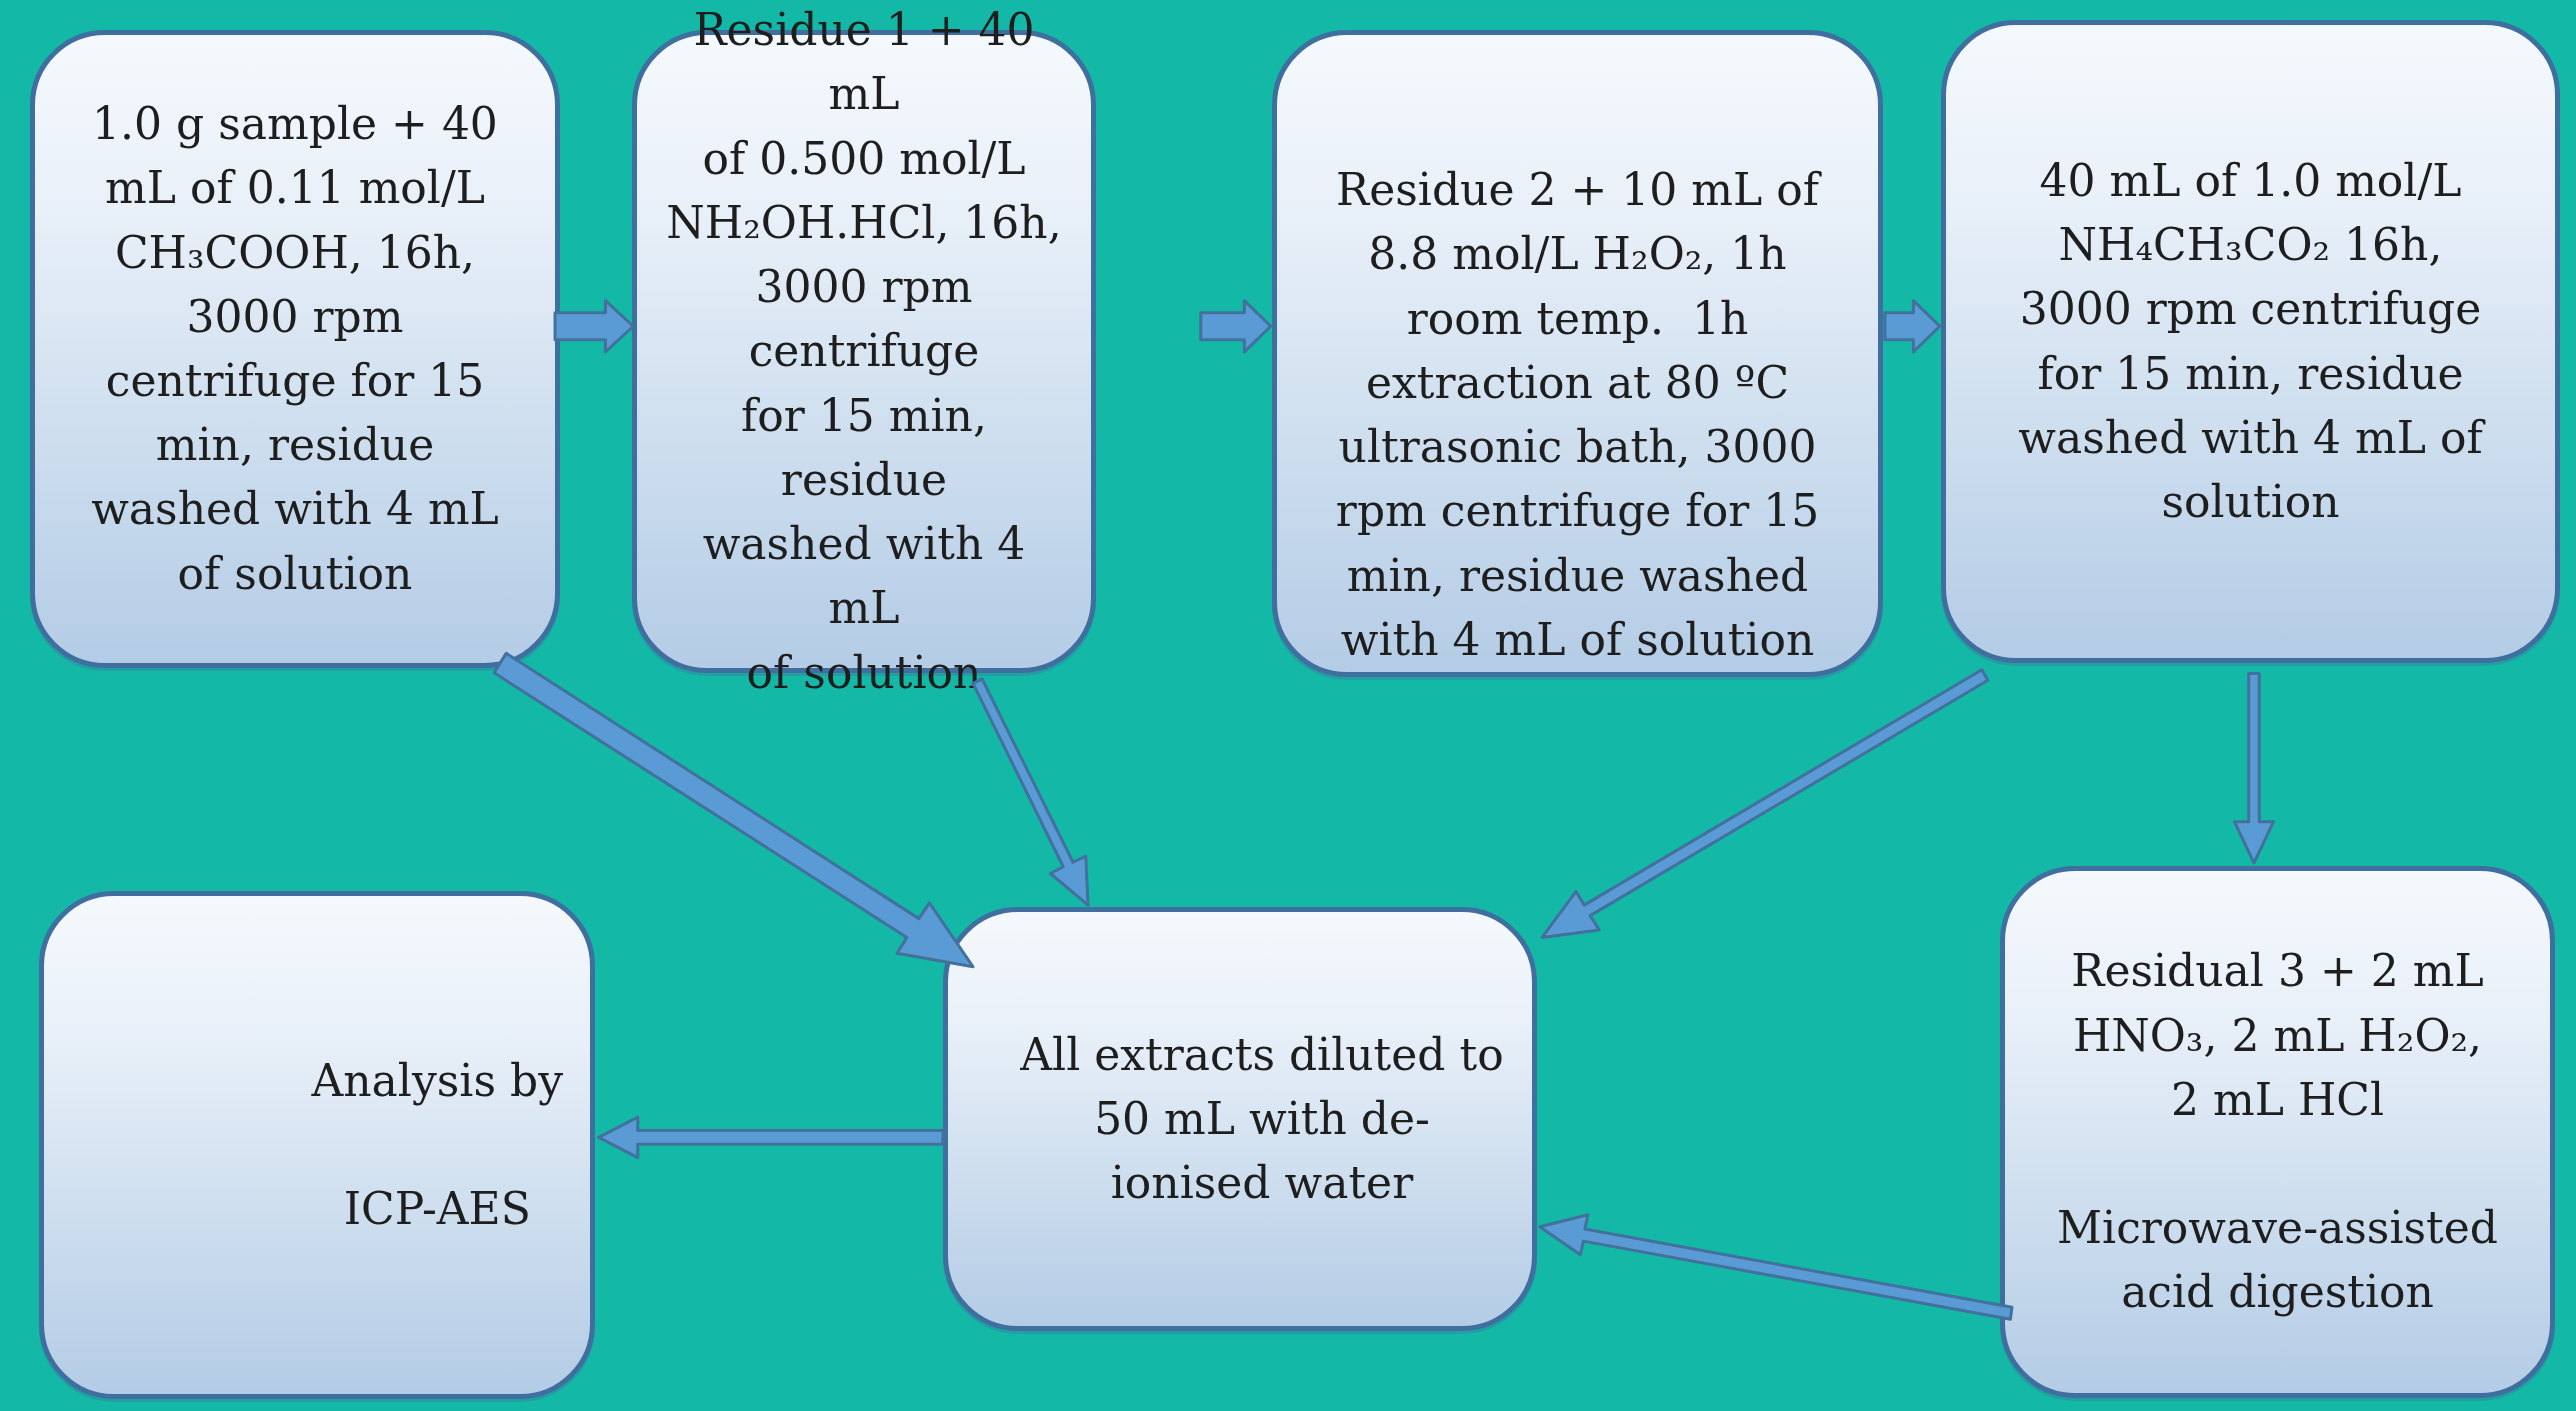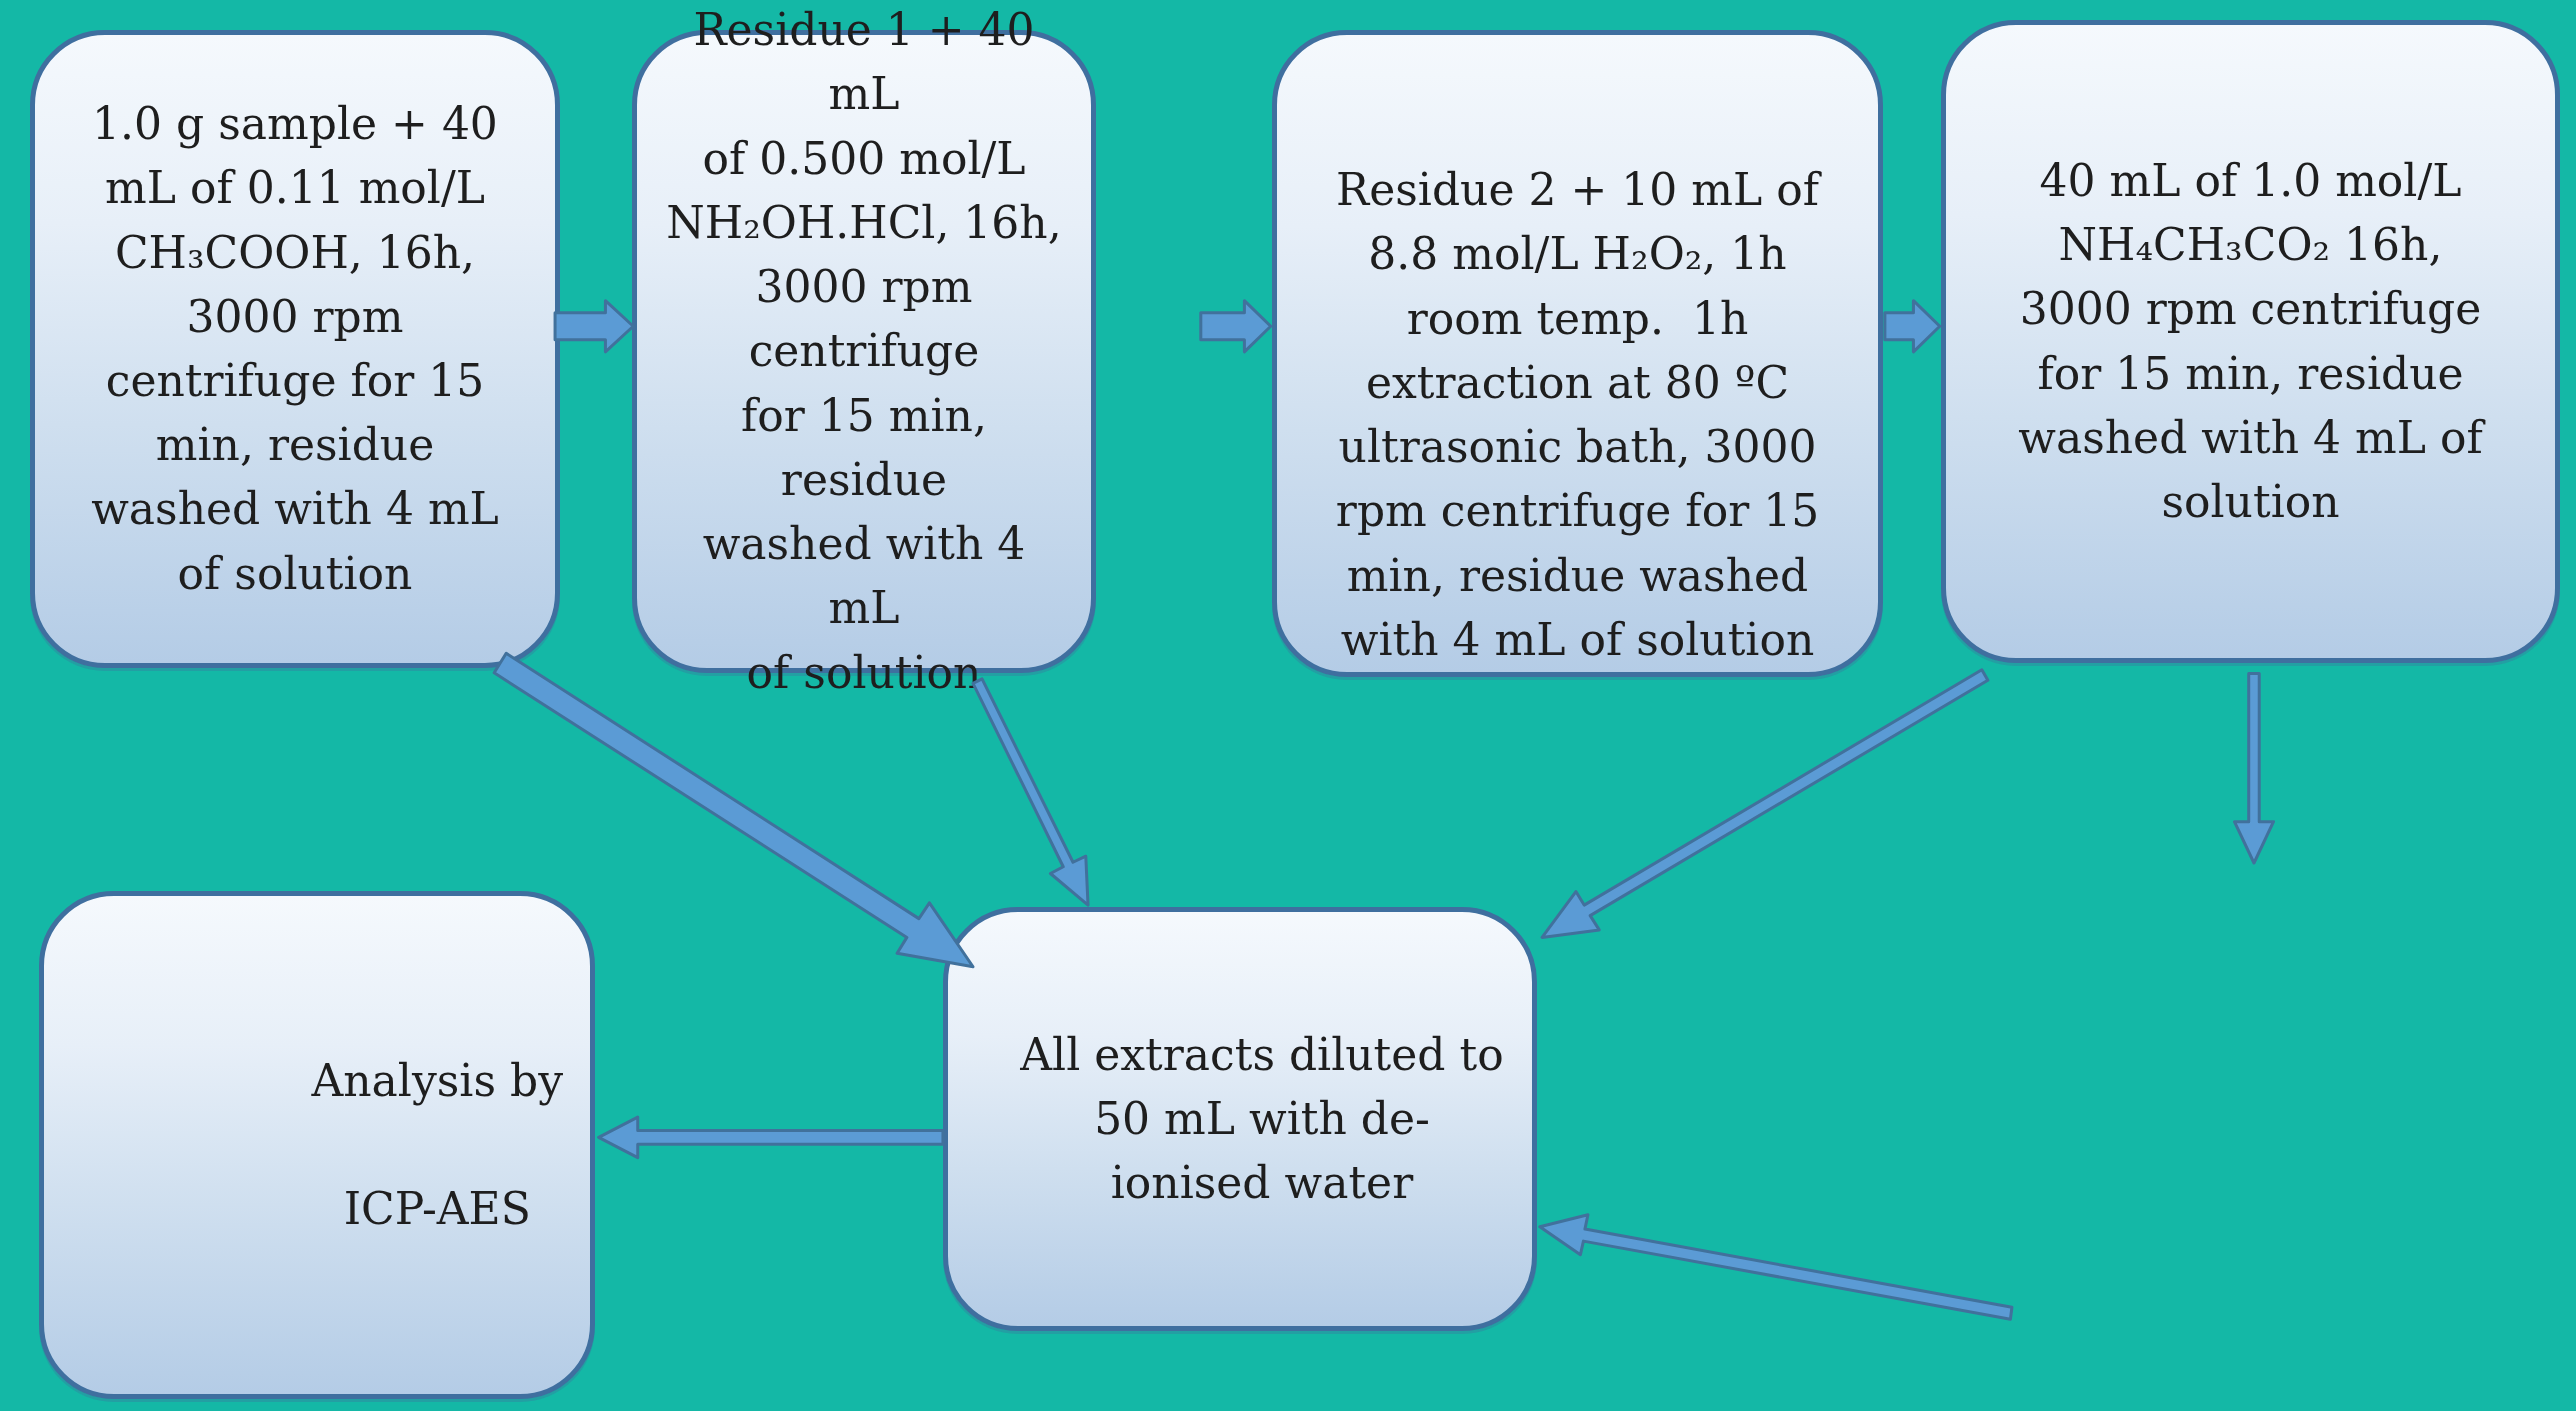--- a/index.html
+++ b/index.html
@@ -108,20 +108,28 @@
 
 ICP-AES</span>
   </div>
 
   <div class="node" id="node-dilution">
     <span class="node-text">All extracts diluted to
 50 mL with de-
 ionised water</span>
   </div>
 
+  <div class="node" id="node-residual">
+    <span class="node-text">Residual 3 + 2 mL
+HNO₃, 2 mL H₂O₂,
+2 mL HCl
+
+Microwave-assisted
+acid digestion</span>
+  </div>
 
   <svg class="edges" viewBox="0 0 3426 1877" xmlns="http://www.w3.org/2000/svg">
 
     <polygon class="edge" points="738,416 805,416 805,400 842,434 805,468 805,452 738,452"></polygon>
 
     <polygon class="edge" points="1597,416 1655,416 1655,400 1690,434 1655,468 1655,452 1597,452"></polygon>
 
     <polygon class="edge" points="2507,416 2545,416 2545,400 2580,434 2545,468 2545,452 2507,452"></polygon>
 
     <polygon class="edge" points="657,895 1206,1247 1193,1268 1294,1286 1236,1201 1222,1222 673,869"></polygon>

